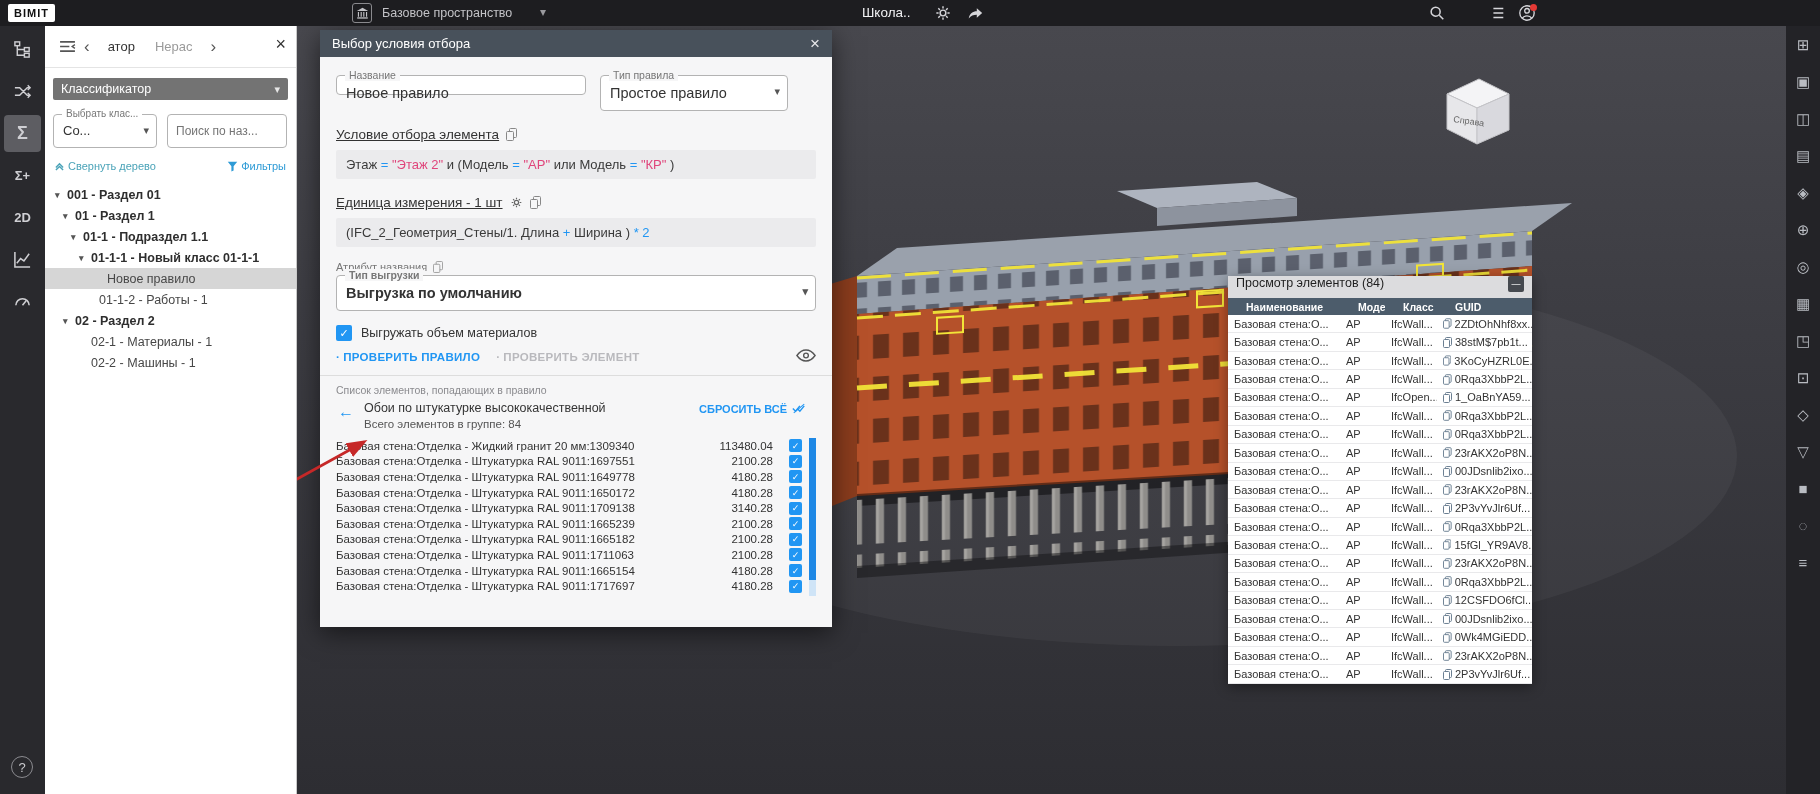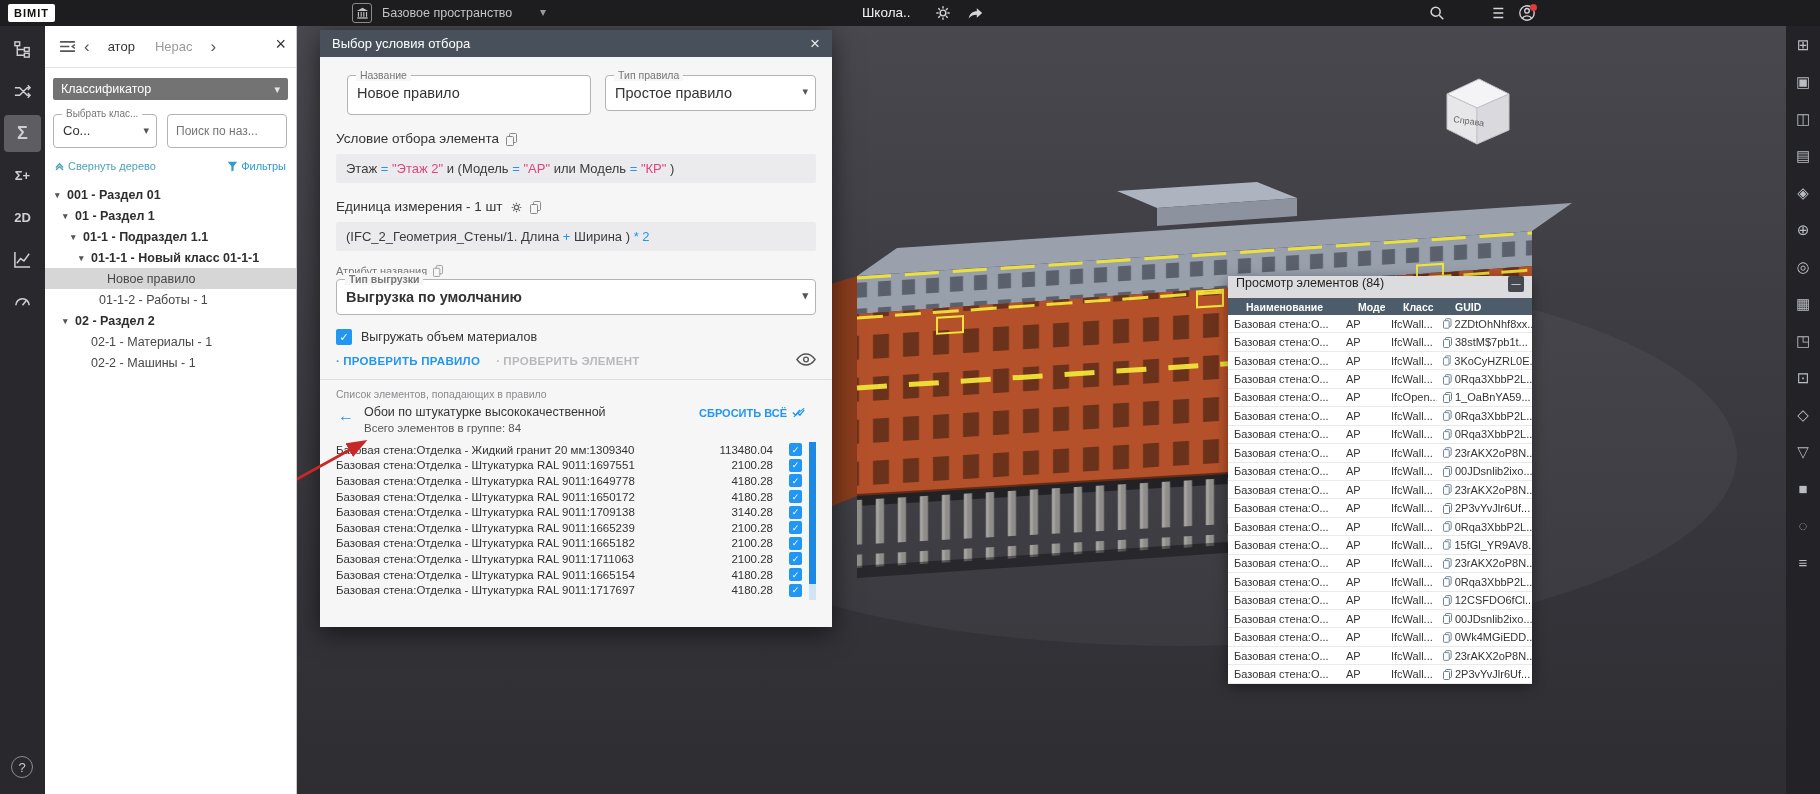--- a/index.html
+++ b/index.html
@@ -68,24 +68,24 @@
   .viewport svg.scene { position:absolute; inset:0; }
   .viewcube { position:absolute; left:1140px; top:44px; width:80px; height:80px; }
 
   
   .modal { position:absolute; left:320px; top:30px; width:512px; height:597px; background:#f6f6f7; z-index:20;
            box-shadow:0 6px 24px rgba(0,0,0,.55); }
   .modal-title { height:27px; background:#48515b; color:#fff; font-size:13px; display:flex; align-items:center; padding:0 12px; }
   .modal-close { margin-left:auto; font-size:17px; color:#e8e8ea; cursor:pointer; }
   .modal-body { position:relative; padding:12px 16px 0 16px; height:570px; }
   .row-fields { display:flex; gap:14px; margin-top:6px; }
-  .f-name { width:250px; height:40px;margin-left:11px; } .f-name .fval { line-height:34px; font-size:14.5px; }
-  .f-type { width:216px; height:36px; cursor:pointer; } .f-type .fval { line-height:34px; font-size:14.5px; }
+  .f-name { width:250px; height:20px; } .f-name .fval { line-height:34px; font-size:14.5px; }
+  .f-type { width:188px; height:36px; cursor:pointer; } .f-type .fval { line-height:34px; font-size:14.5px; }
   .ffield.on-modal > label { background:#f6f6f7; font-size:10.5px; }
-  .sec-label { margin-top:16px; font-size:13.5px; color:#333; display:flex; align-items:flex-end; gap:7px; }
+  .sec-label { margin-top:16px; font-size:13.5px; color:#333; display:flex; align-items:center; gap:7px;text-decoration:underline; }
   .sec-label-sm { margin-top:14px; font-size:11px; color:#777; display:flex; align-items:center; gap:6px; }
   .chip { margin-top:8px; background:#ebebed; border-radius:2px; padding:7px 10px; font-size:13px; color:#3a3a3a;
           white-space:nowrap; overflow:hidden; }
   .tk-op { color:#2196f3; } .tk-val { color:#e0457b; } .tk-plain { color:#3a3a3a; }
   .f-export { width:480px; height:36px; margin-top:2px; cursor:pointer;font-weight:bold; } .f-export .fval { line-height:34px; font-size:14.5px; }
   .chk-row { margin-top:14px; display:flex; align-items:center; gap:9px; }
   .chk { width:16px; height:16px; background:#2196f3; border-radius:2px; color:#fff; font-size:11px; display:flex;
          align-items:center; justify-content:center; cursor:pointer; }
   .chk-label { font-size:12.5px; color:#333; }
   .links-row { margin-top:10px; display:flex; align-items:center; gap:16px; position:relative; }

